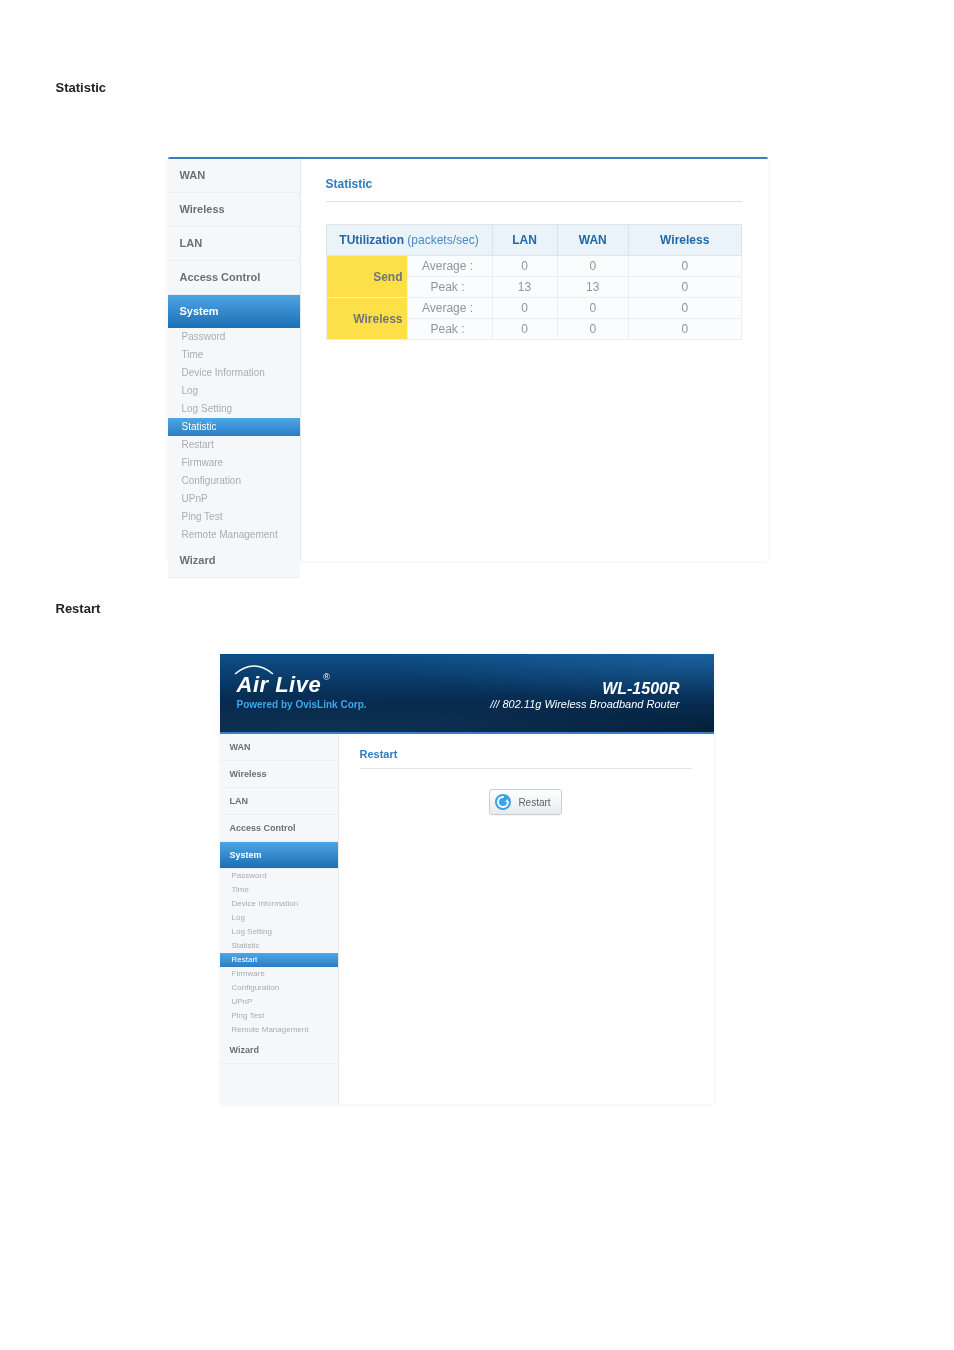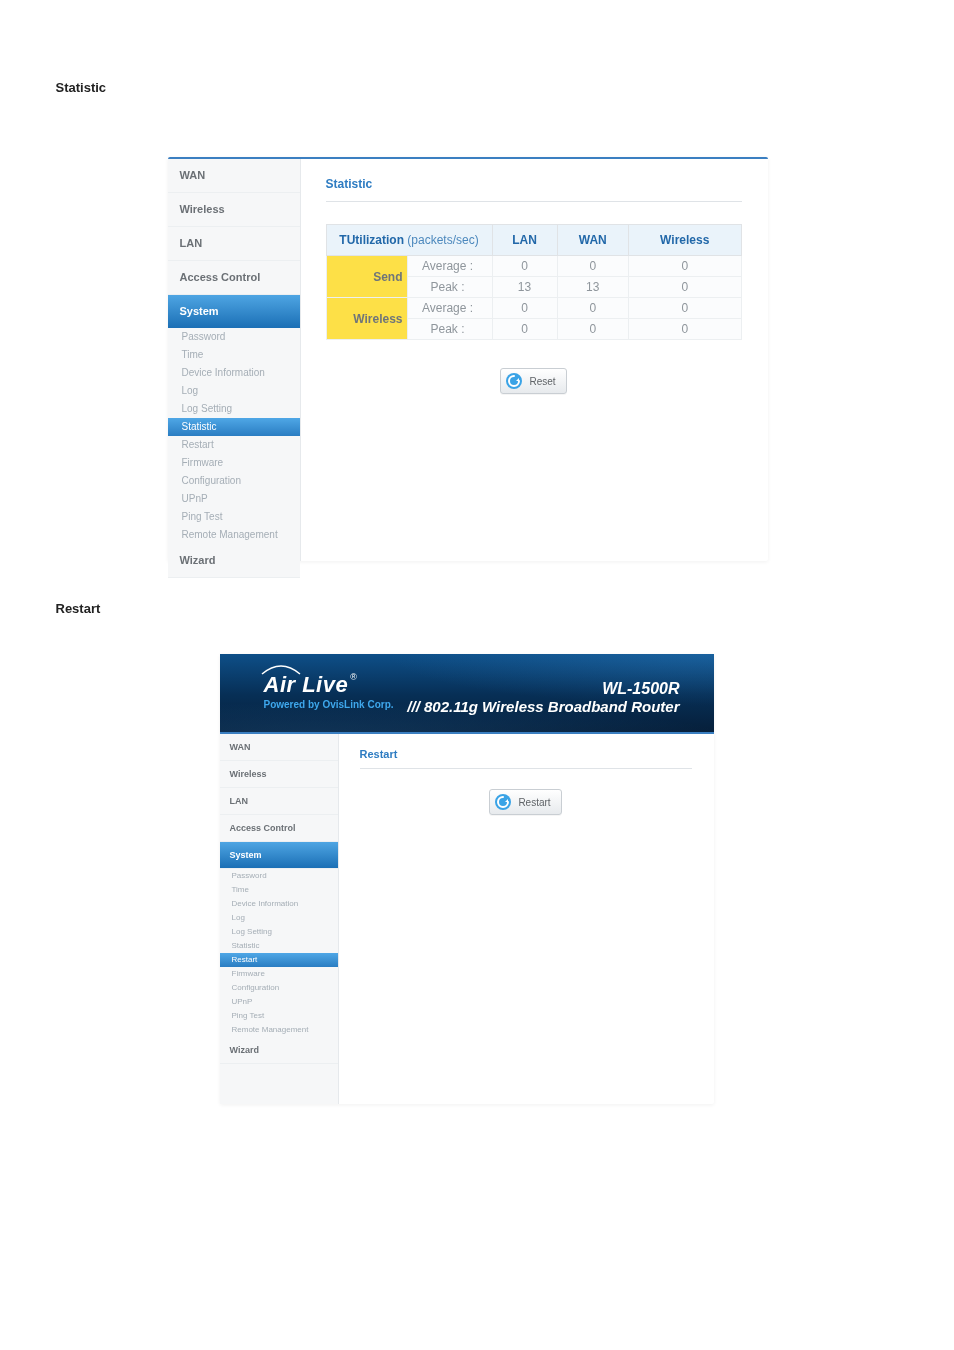--- a/index.html
+++ b/index.html
@@ -147,36 +147,36 @@
     position: relative;
     overflow: hidden;
   }
   .header2 .swoosh {
     position: absolute; inset: 0;
     background:
       radial-gradient(120% 120% at 100% 0%, rgba(59,150,224,0.26) 0%, rgba(59,150,224,0) 55%),
       radial-gradient(140% 80% at 20% 110%, rgba(70,160,235,0.18) 0%, rgba(70,160,235,0) 60%);
   }
   .header2 .brand {
-    position: absolute; left: 44px; top: 18px;
+    position: absolute; left: 17px; top: 18px;
     color: #ffffff;
   }
   .header2 .brand .air { font-size: 22px; font-weight: 700; font-style: italic; letter-spacing: 0.5px; }
   .header2 .brand .air sup { font-size: 9px; font-weight: 400; font-style: normal; margin-left: 2px; vertical-align: top; }
   .header2 .brand .arc {
     position: absolute; left: -4px; top: -10px;
     width: 42px; height: 14px;
   }
   .header2 .brand .tag { font-size: 10px; font-weight: 700; color: #3ea7ec; margin-top: 1px; }
   .header2 .model {
     position: absolute; right: 34px; top: 26px;
     text-align: right; color: #ffffff;
   }
   .header2 .model .m1 { font-size: 16px; font-weight: 700; font-style: italic; }
-  .header2 .model .m2 { font-size: 15px; font-weight: 700; font-style: italic; }
+  .header2 .model .m2 { font-size: 11px; font-weight: 400; font-style: italic; }
 
   .body2 { position: absolute; left: 0; right: 0; top: 78px; bottom: 0; }
   .sidebar2 {
     position: absolute; left: 0; top: 0; bottom: 0;
     width: 118px;
     border-right: 1px solid #e6e9ec;
     background: #f6f7f8;
     border-top: 2px solid #3b7fc1;
   }
   .content2 {
@@ -285,32 +285,20 @@
           </tr>
           <tr>
             <td class="label">Peak :</td>
             <td>0</td>
             <td>0</td>
             <td>0</td>
           </tr>
         </tbody>
           </table>
 
-        <div class="btn-row">
-          <span class="btn">
-            <span class="btn-icon">
-              <svg width="18" height="18" viewBox="0 0 18 18">
-                <circle cx="9" cy="9" r="8" fill="#3aa3e6"></circle>
-                <path d="M9 4 a5 5 0 1 0 5 5" fill="none" stroke="#ffffff" stroke-width="2" stroke-linecap="round"></path>
-                <path d="M14 6 L14 9 L11 9 Z" fill="#ffffff"></path>
-              </svg>
-            </span>
-            <span>Reset</span>
-          </span>
-        </div>
       </div>
 
     </div>
   </div>
 
 
   <div class="section-heading h-restart">Restart</div>
 
   <div class="shot2-wrap">
     <div class="panel-shell shot2">

